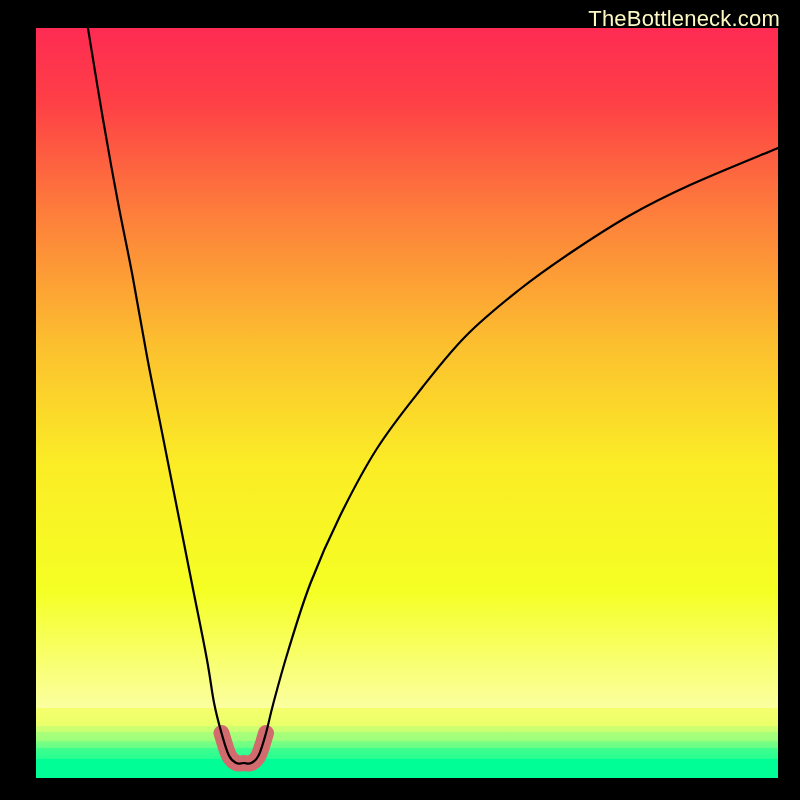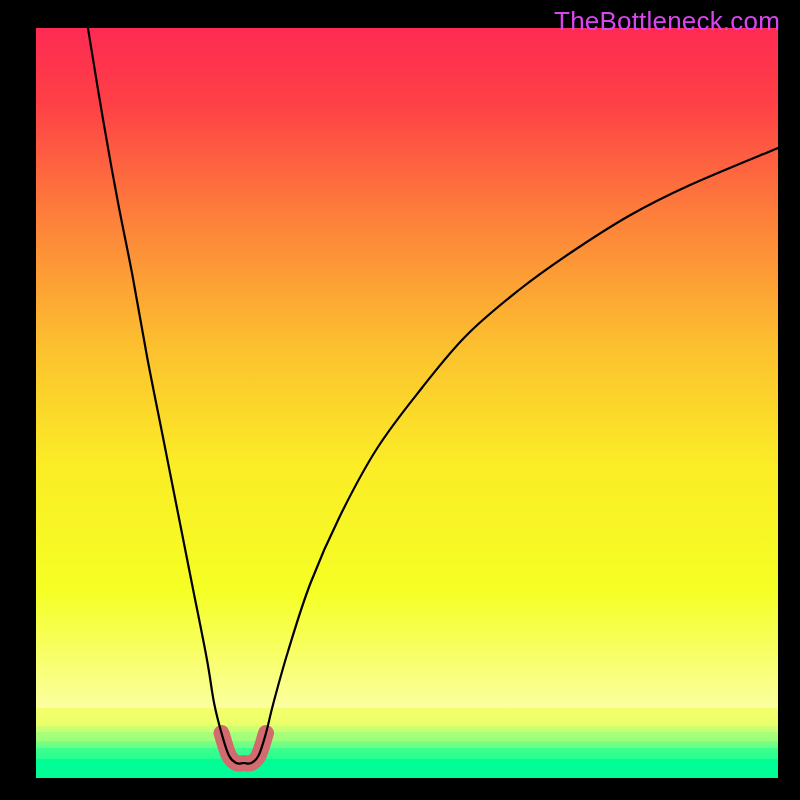--- a/index.html
+++ b/index.html
@@ -27,22 +27,22 @@
   }
   .gradient {
     position: absolute;
     left: 0; right: 0;
     width: 100%;
   }
   .watermark {
     position: absolute;
     top: 6px;
     right: 20px;
-    color: #d946ef;
-    font-size: 26px;
+    color: #fef9c3;
+    font-size: 22px;
     letter-spacing: 0.2px;
     user-select: none;
   }
   svg.curve-layer {
     position: absolute;
     left: 0; top: 0;
     width: 100%; height: 100%;
   }
 </style>
 </head>

